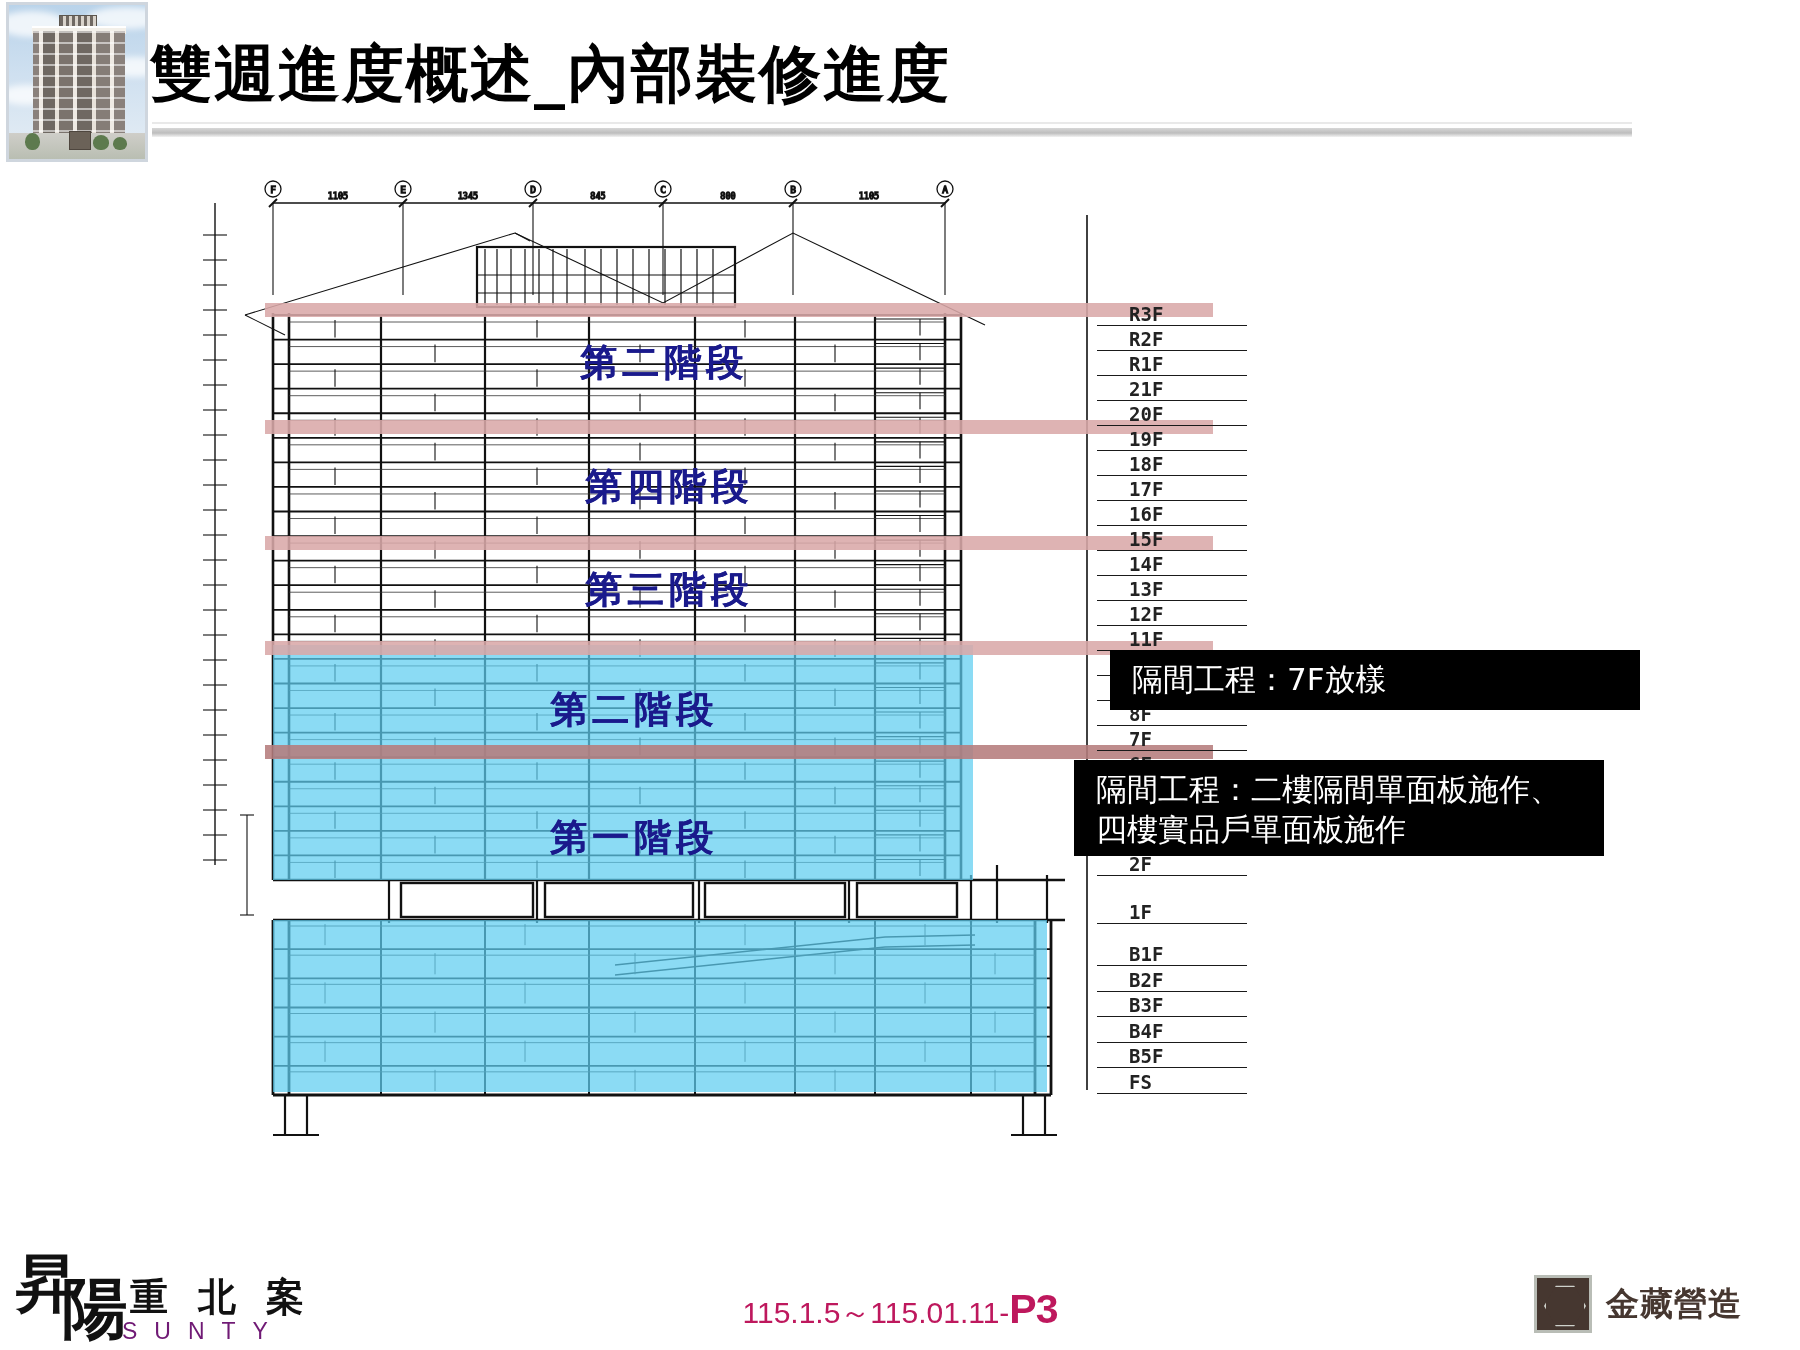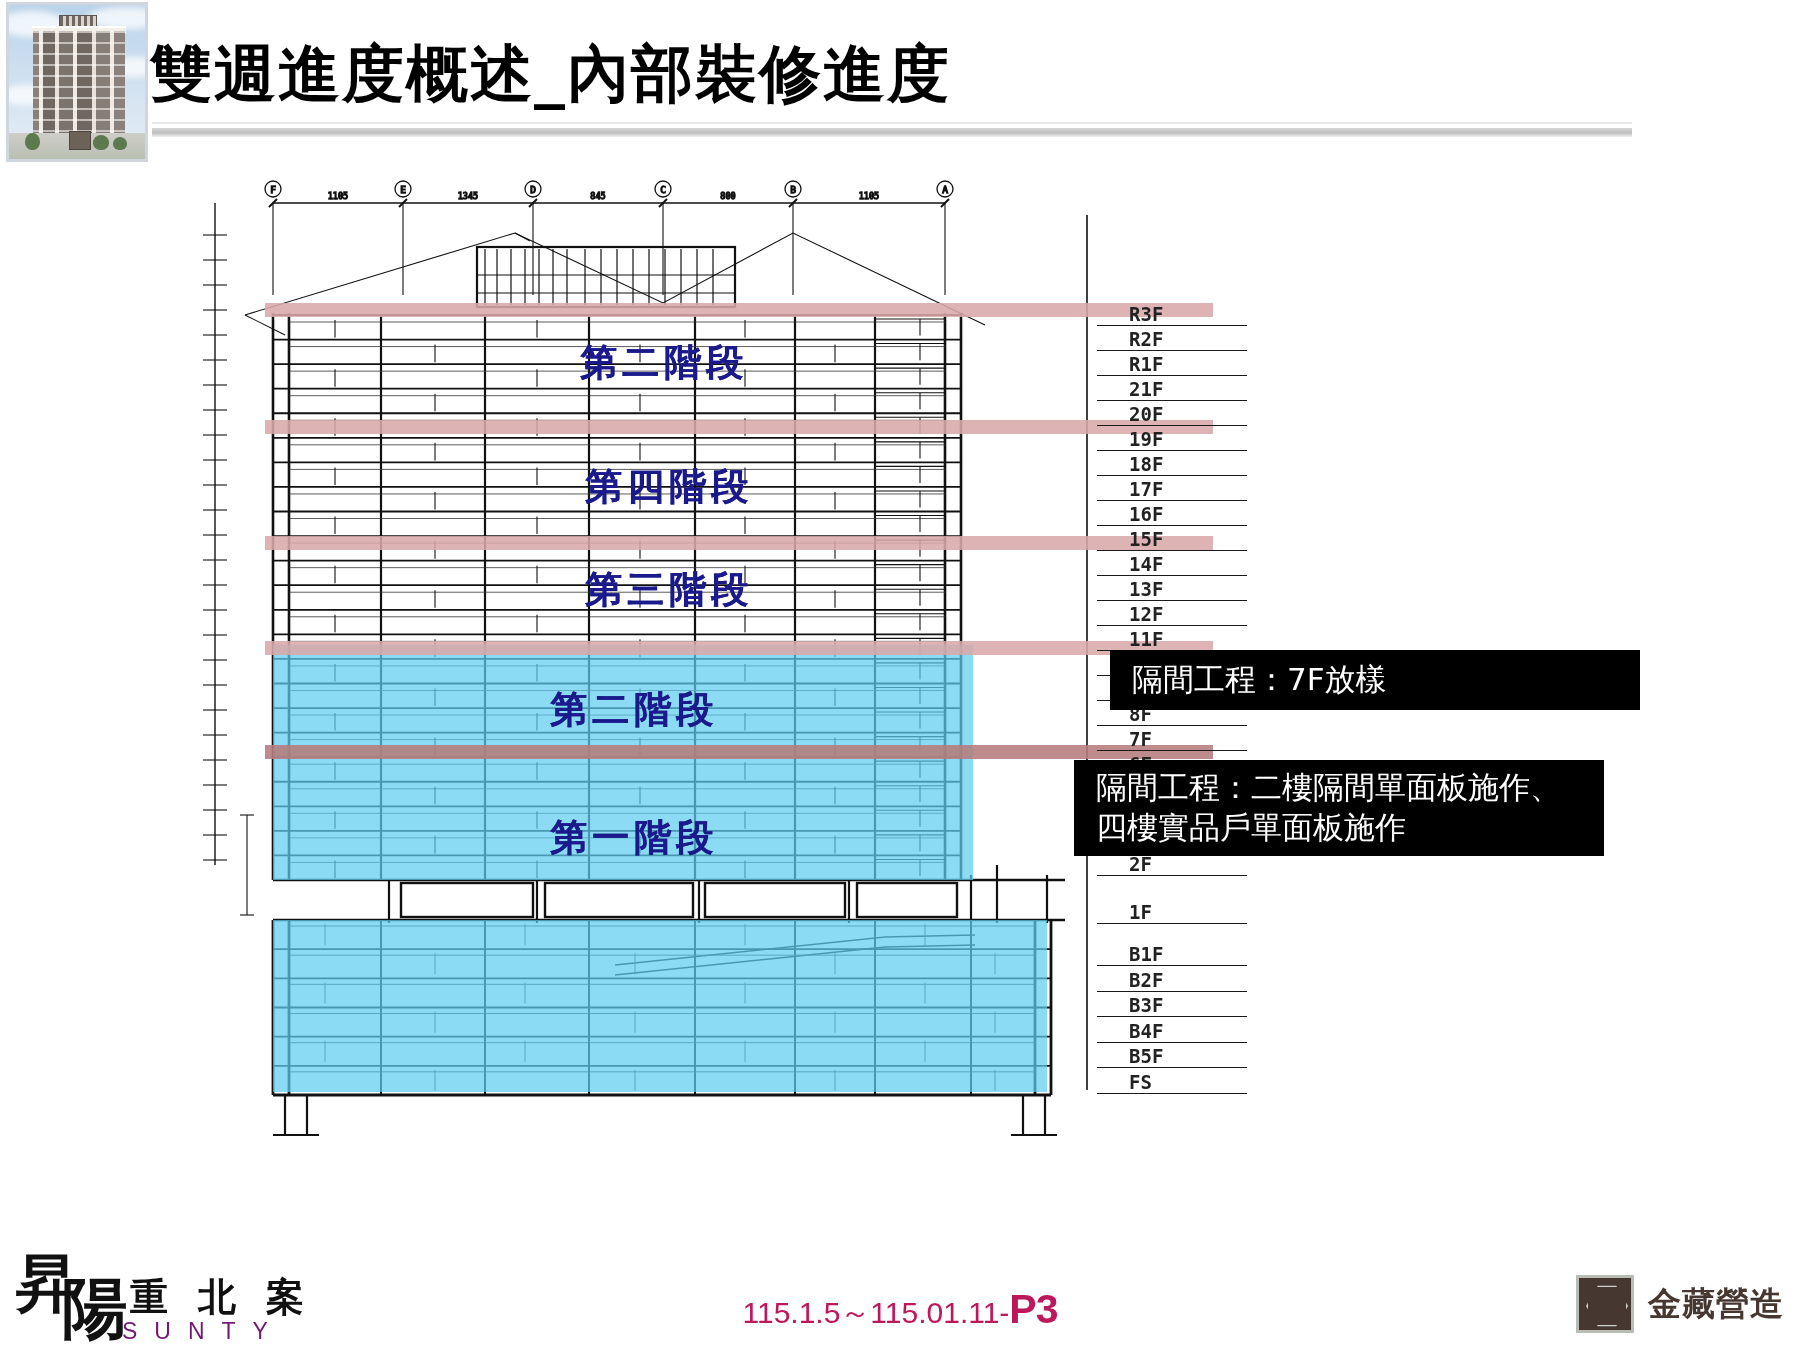--- a/index.html
+++ b/index.html
@@ -214,21 +214,20 @@
     font-family: "Liberation Sans", sans-serif;
   }
 
   #logo-right {
     position: absolute;
     right: 16px; top: 1268px;
     width: 250px; height: 72px;
     display: flex;
     align-items: center;
     gap: 14px;
-    justify-content: flex-end;
   }
   #kz-mark {
     width: 58px; height: 58px;
     background: #463730;
     border: 3px solid #b9bdb6;
     box-sizing: border-box;
     position: relative;
     flex: 0 0 auto;
   }
   #kz-hex {
@@ -805,21 +804,21 @@
       <div class="floor-row" style="top: 918px;">
         <div class="fl-line"></div>
         <div class="fl-text">FS</div>
       </div>
     </div>
 
 </div>
 
 <div class="callout" style="left:1074px; top:650px; width:530px; height:60px;margin-left:36px;">隔間工程：7F放樣</div>
 
-<div class="callout" style="left:1074px; top:760px; width:530px; height:96px;font-family:Liberation Mono, monospace;">隔間工程：二樓隔間單面板施作、
+<div class="callout" style="left:1074px; top:760px; width:530px; height:96px;">隔間工程：二樓隔間單面板施作、
 四樓實品戶單面板施作</div>
 
 <div id="footer-date">
   <span>115.1.5～115.01.11-</span><span class="pageno">P3</span>
 </div>
 
 <div id="logo-left">
   <span class="lg-brush" style="left:2px; top:-6px; font-size:62px;">昇</span>
   <span class="lg-brush" style="left:48px; top:16px; font-size:66px;">陽</span>
   <span class="lg-brush" style="left:116px; top:24px; font-size:38px;">重</span>

